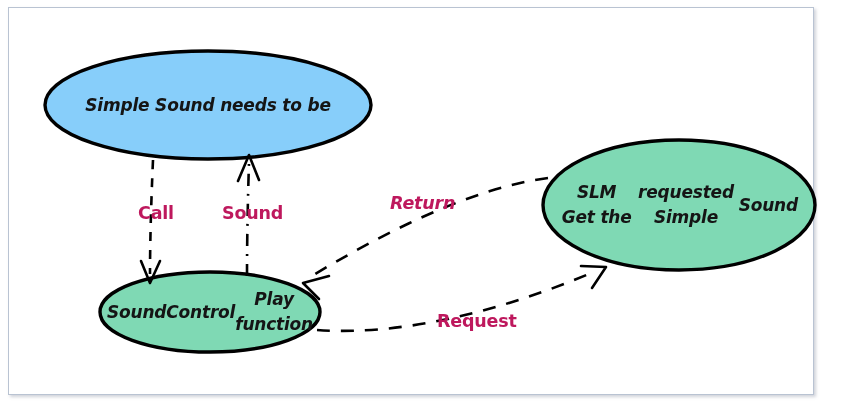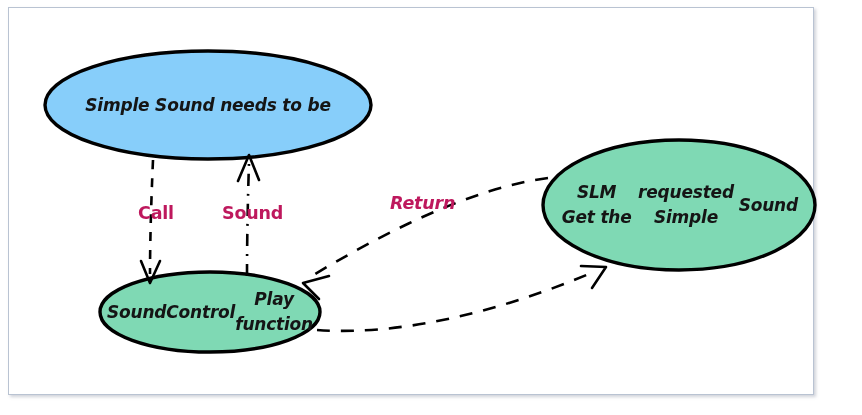--- a/index.html
+++ b/index.html
@@ -116,14 +116,15 @@
     <span class="lbl-line">requested Simple</span>
     <span class="lbl-line">Sound</span>
   </div>
 
   <div class="edge-label" style="left:138px; top:203px;">Call</div>
 
   <div class="edge-label" style="left:222px; top:203px;">Sound</div>
 
   <div class="edge-label" style="left:390px; top:193px;font-style:italic;">Return</div>
 
+  <div class="edge-label" style="left:437px; top:311px;">Request</div>
 
 </div>
 
 </body></html>

